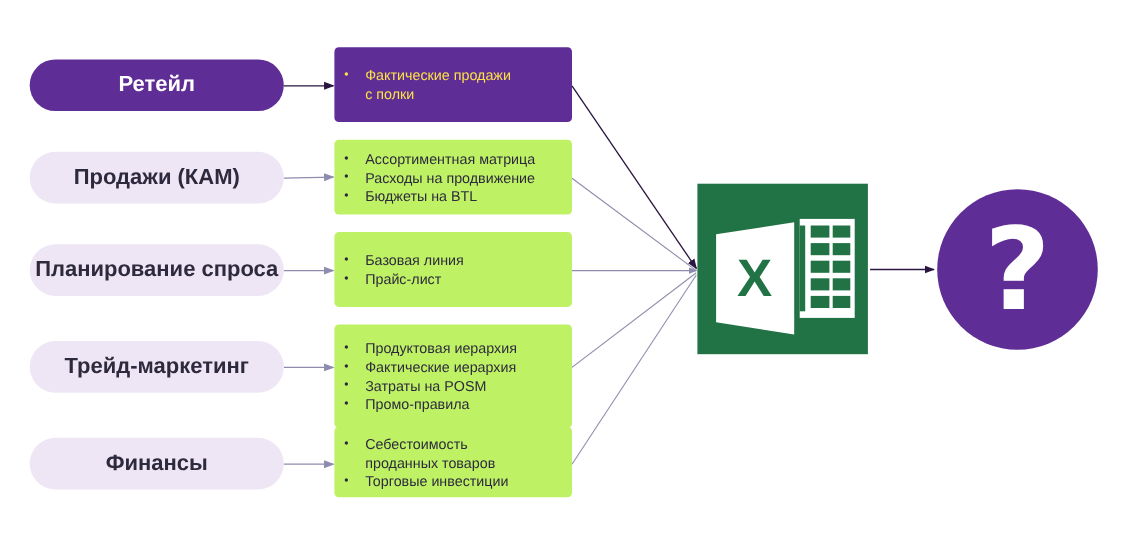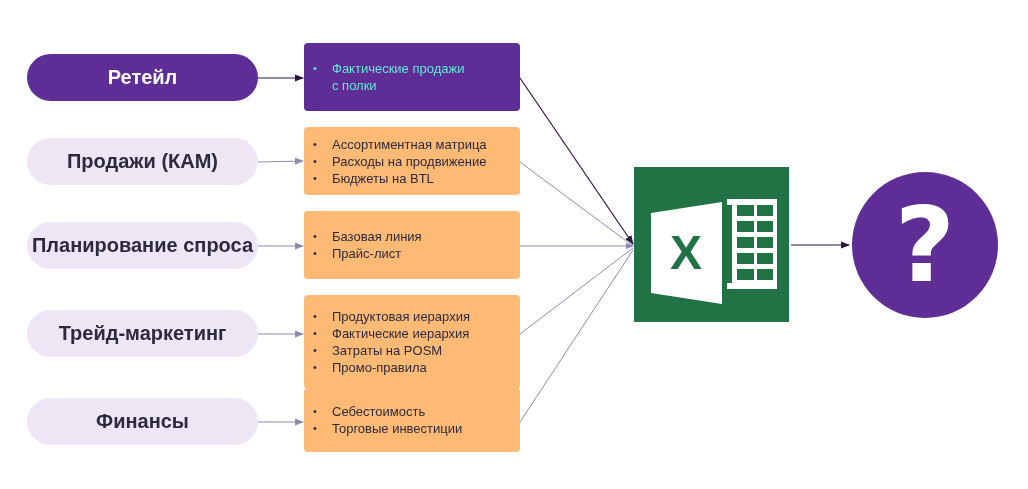--- a/index.html
+++ b/index.html
@@ -1,20 +1,20 @@
 <!DOCTYPE html>
 <html><head>
 <meta charset="utf-8">
 <style>
   html, body { margin:0; padding:0; background:#ffffff; }
   body { width:1028px; height:489px; position:relative; overflow:hidden; font-family:"Liberation Sans", "DejaVu Sans", sans-serif; }
   .pill { position:absolute; left:27px; width:231px; height:47px; border-radius:24px; display:flex; align-items:center; justify-content:center; font-weight:bold; font-size:20px; color:#2e2a3e; background:#eee6f4; }
   .pill.active { background:#5f2d96; color:#ffffff; }
-  .box { position:absolute; left:304px; width:216px; border-radius:4px; background:#fdba74; color:#2e2a3e; font-size:13px; line-height:17px; padding:0; box-sizing:border-box; display:flex; align-items:center; }
-  .box.active { background:#5f2d96; color:#5eead4; }
+  .box { position:absolute; left:304px; width:216px; border-radius:4px; background:#bef264; color:#2e2a3e; font-size:13px; line-height:17px; padding:0; box-sizing:border-box; display:flex; align-items:center; }
+  .box.active { background:#5f2d96; color:#fde047; }
   .box ul { margin:0; padding:0 0 0 28px; list-style:none; }
   .box li { position:relative; }
   .box li::before { content:"•"; position:absolute; left:-19px; font-size:11px; }
   svg.lines { position:absolute; left:0; top:0; }
   .excel { position:absolute; left:634px; top:167px; width:155px; height:155px; background:#217346; }
   .qcircle { position:absolute; left:852px; top:172px; width:146px; height:146px; border-radius:50%; background:#5f2d96; display:flex; align-items:center; justify-content:center; color:#ffffff; font-weight:bold; font-size:104px; font-family:"DejaVu Sans", sans-serif; }
 </style>
 </head>
 <body>
 
@@ -71,20 +71,21 @@
   <ul>
     <li>Продуктовая иерархия</li>
     <li>Фактические иерархия</li>
     <li>Затраты на POSM</li>
     <li>Промо-правила</li>
   </ul>
 </div>
 <div class="box" style="top:388px;height:64px">
   <ul>
     <li>Себестоимость</li>
+    <li class="cont" style="--nb: 1;">проданных товаров</li>
     <li>Торговые инвестиции</li>
   </ul>
 </div>
 
 <div class="excel">
   <svg width="155" height="155" viewBox="0 0 155 155">
     <rect x="93" y="32" width="50" height="90" fill="#ffffff"></rect>
     <g fill="#217346">
       <rect x="93" y="38" width="5" height="78"></rect>
       <rect x="103" y="38" width="17" height="11"></rect>

